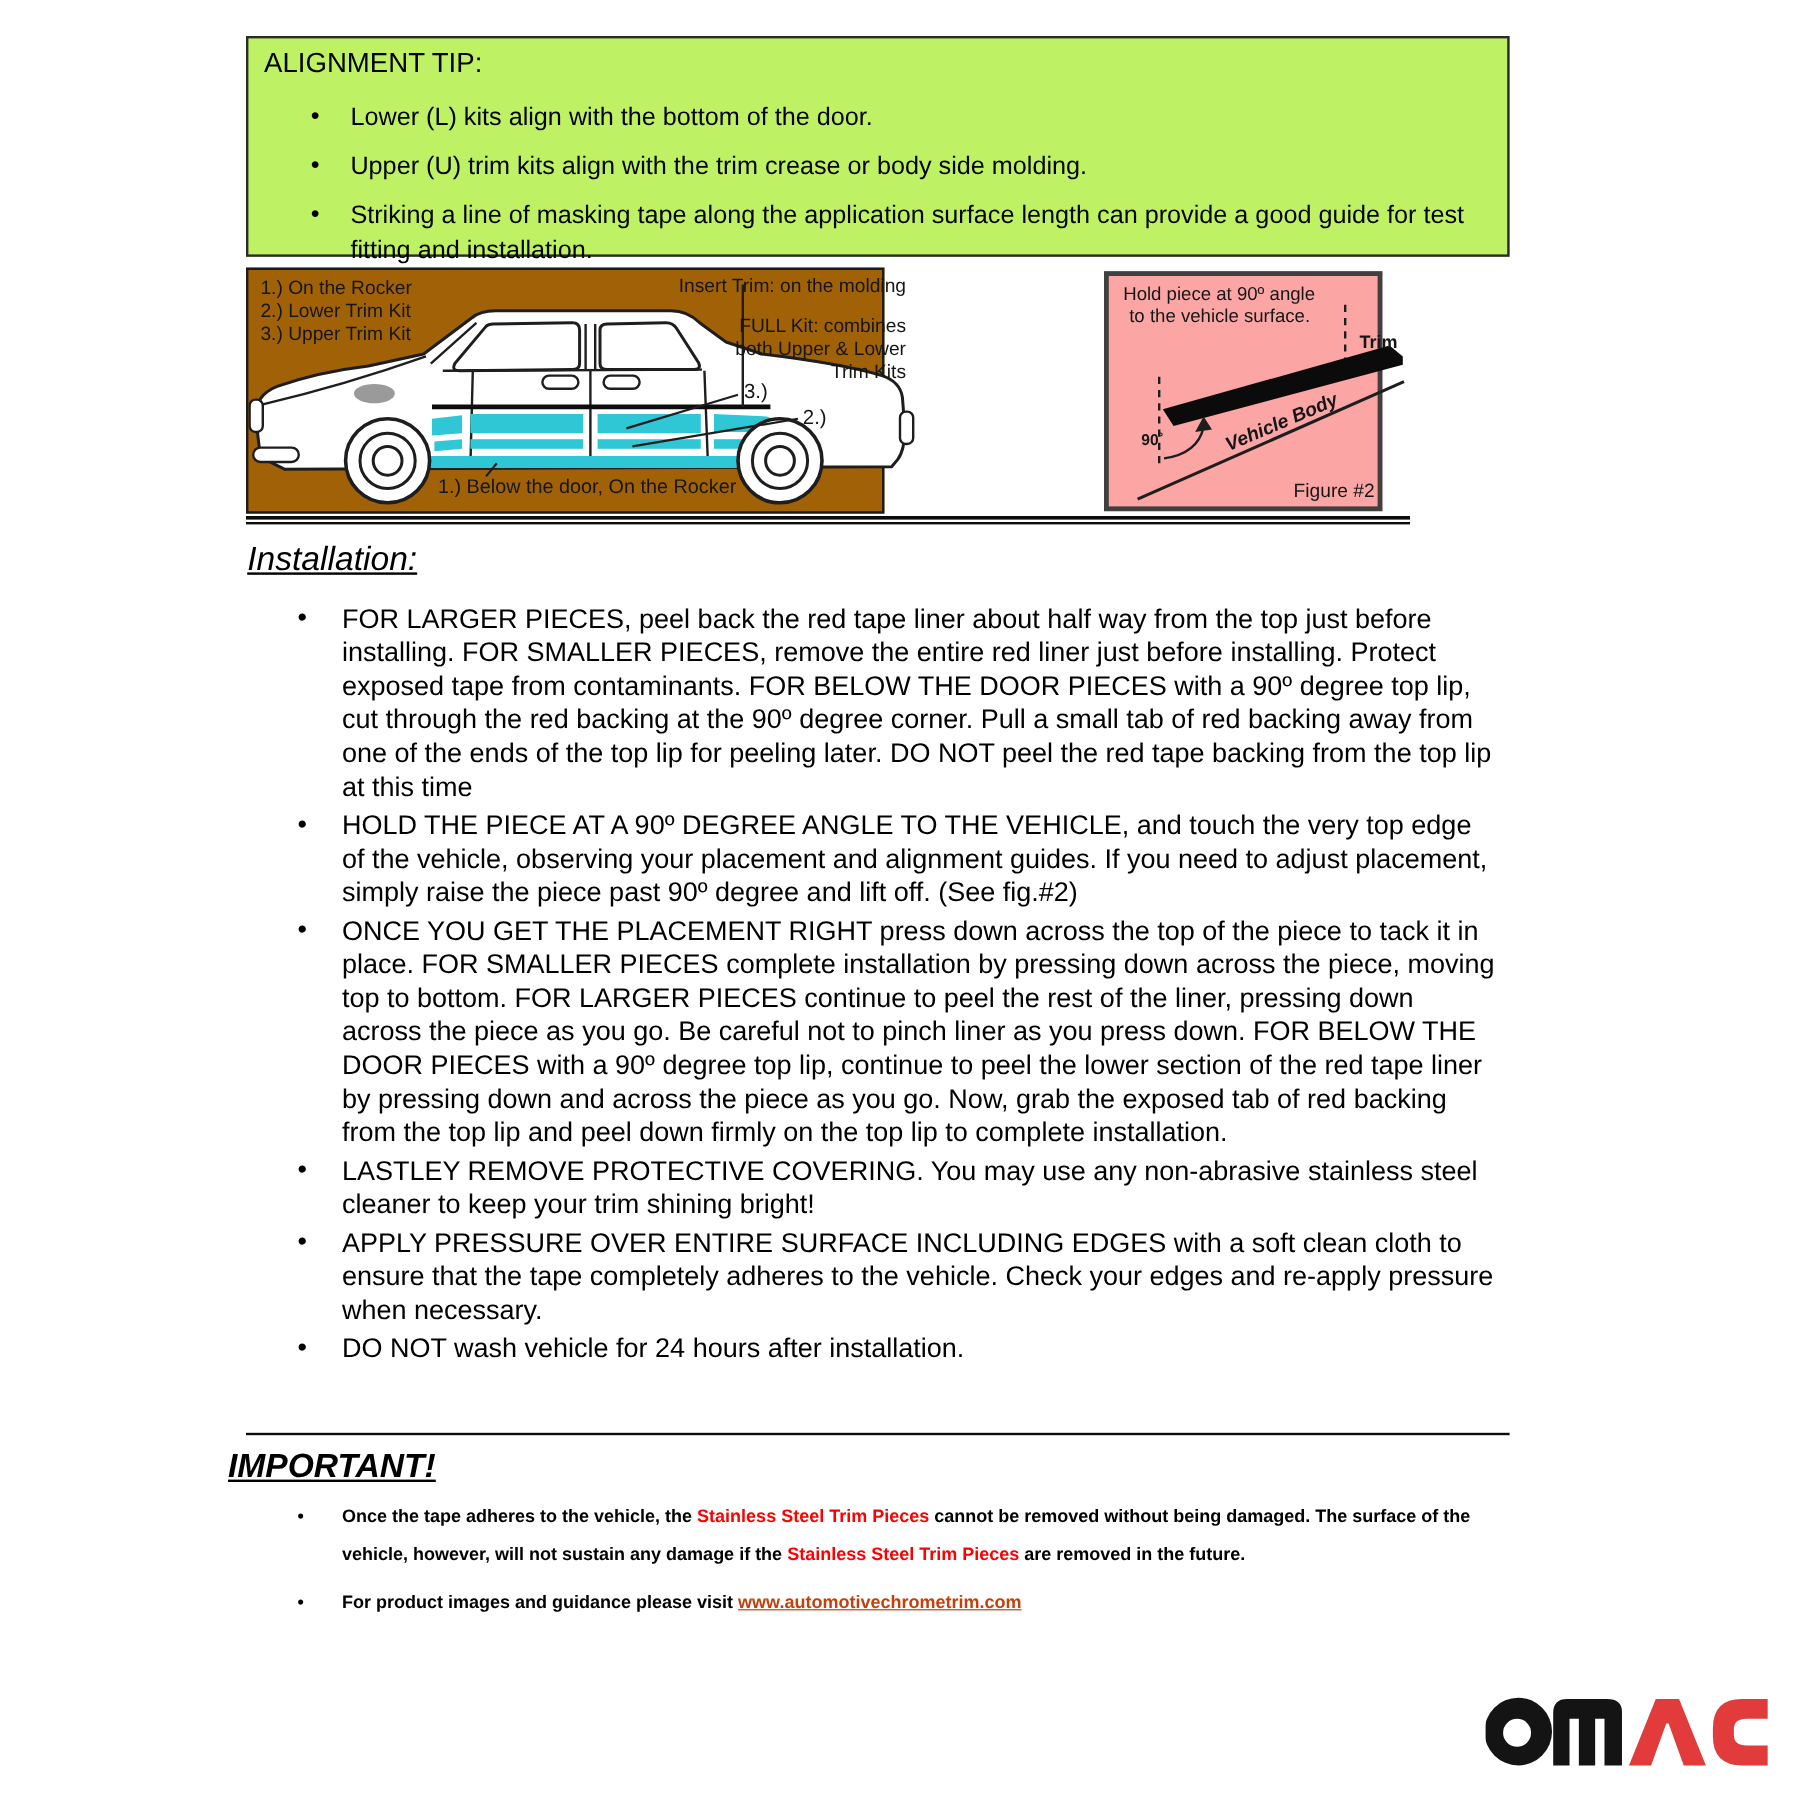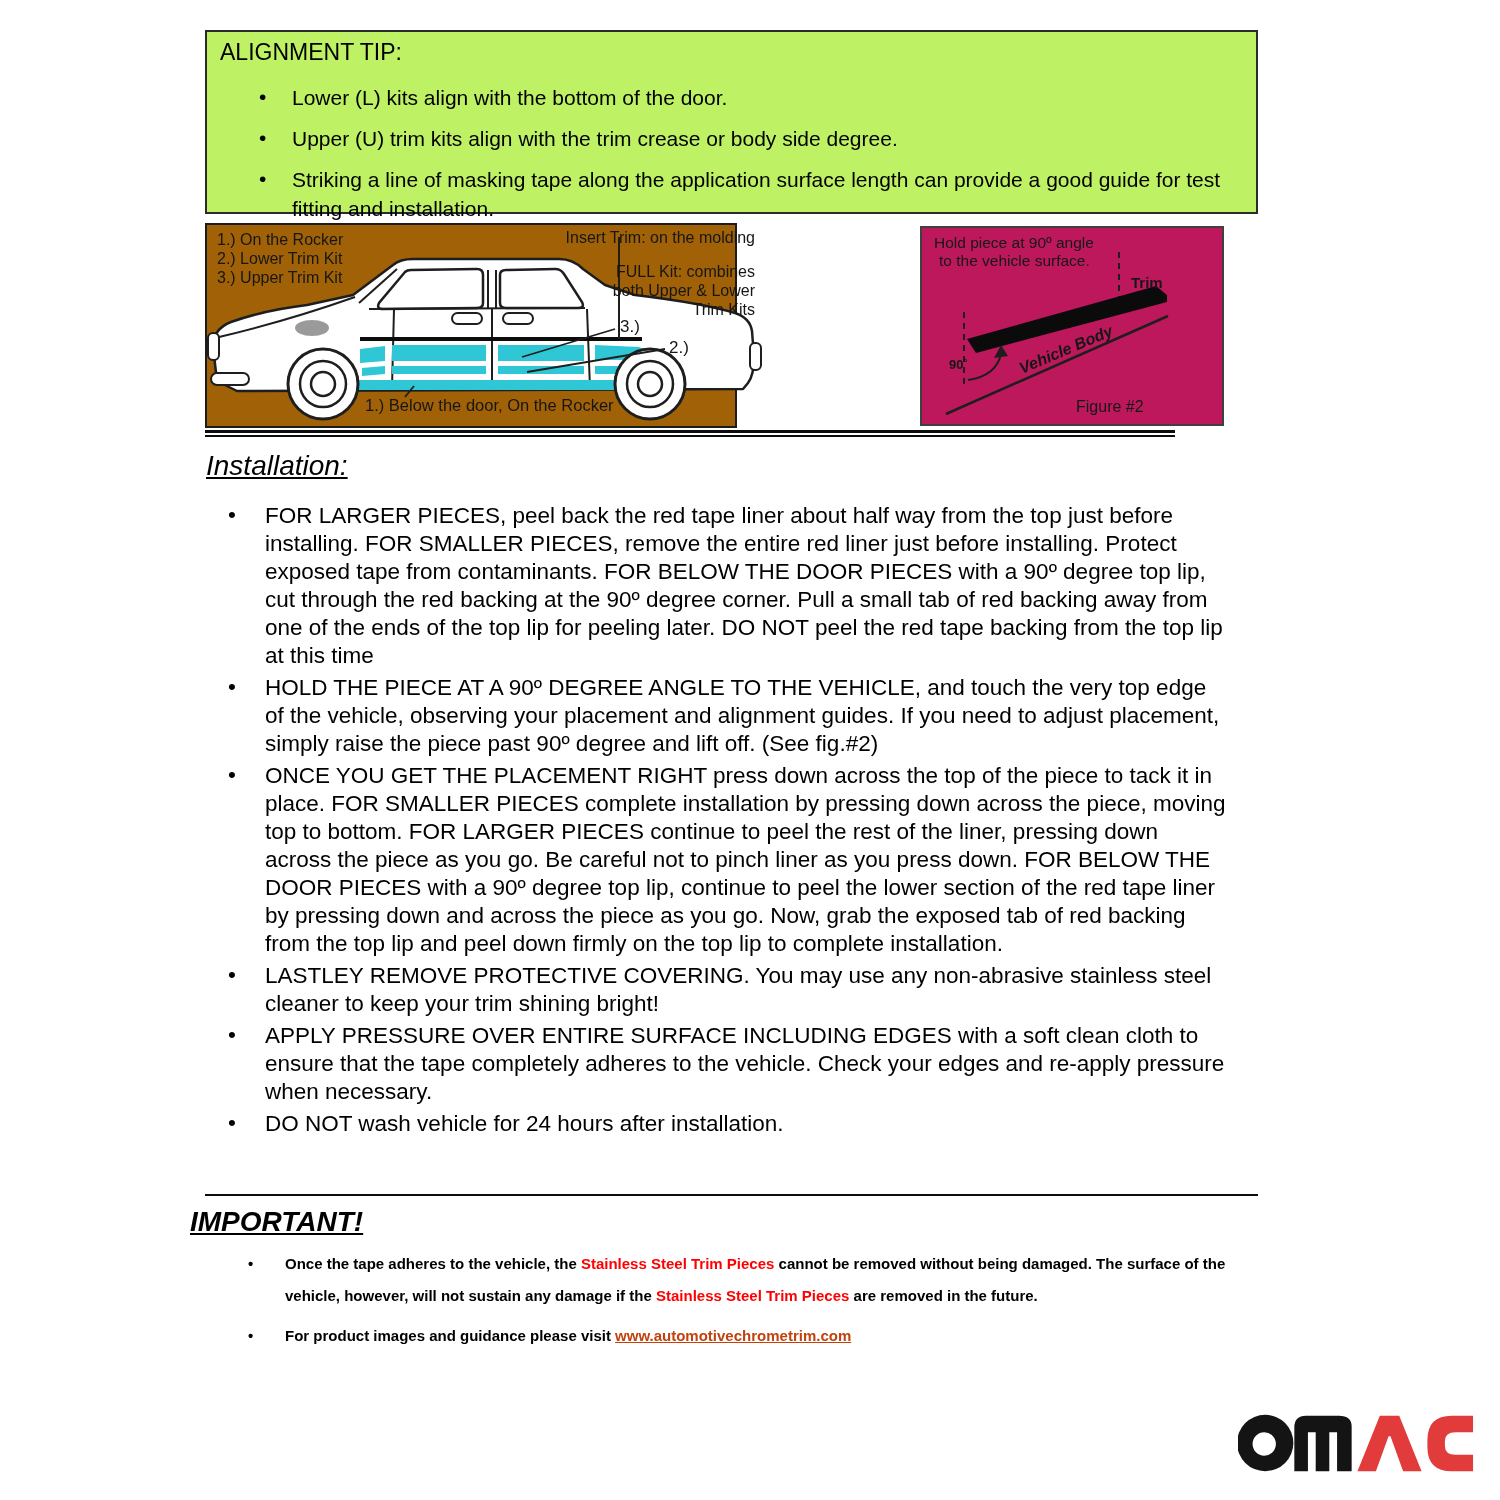--- a/index.html
+++ b/index.html
@@ -21,40 +21,40 @@
     font-size:21px; line-height:29px;
   }
   .tip-list li::before { content:"•"; position:absolute; left:-33px; top:-1px; }
 
   
   .car-box {
     position:absolute; left:205px; top:223px; width:532px; height:205px;
     border:2px solid #1c1c1c; box-sizing:border-box; background:#a16207;
   }
   .fig2-box {
-    position:absolute; left:920px; top:226px; width:304px; height:200px;
-    border:2px solid #404040; box-sizing:border-box; background:#be185d;
+    position:absolute; left:920px; top:226px; width:232px; height:200px;
+    border:4px solid #404040; box-sizing:border-box; background:#fca5a5;
   }
   .diagram-rule {
     position:absolute; left:205px; top:430px; width:970px; height:2px;
     border-top:3px solid #0c0c0c; border-bottom:2px solid #0c0c0c;
   }
   svg text { font-family:"Liberation Sans", sans-serif; fill:#161616; }
 
   
   .install-heading {
     position:absolute; left:206px; top:450px;
     font-size:28px; font-style:italic; text-decoration:underline;
   }
   .install-list {
     position:absolute; left:205px; top:502px; width:1055px;
     margin:0; padding:0; list-style:none;
   }
   .install-list li {
-    position:relative; margin:0 0 4px 60px; width:965px;
+    position:relative; margin:0 0 4px 80px; width:965px;
     font-size:22.5px; line-height:28px;
   }
   .install-list li::before { content:"•"; position:absolute; left:-37px; top:-1px; }
 
   
   .important-rule {
     position:absolute; left:205px; top:1194px; width:1053px; height:0;
     border-top:2px solid #0c0c0c;
   }
   .important-heading {
@@ -80,21 +80,21 @@
     clip:rect(0 0 0 0); white-space:nowrap;
   }
 </style>
 </head>
 <body>
 
 <div class="tip-box">
   <div class="tip-title">ALIGNMENT TIP:</div>
   <ul class="tip-list">
     <li>Lower (L) kits align with the bottom of the door.</li>
-    <li>Upper (U) trim kits align with the trim crease or body side degree.</li>
+    <li>Upper (U) trim kits align with the trim crease or body side molding.</li>
     <li>Striking a line of masking tape along the application surface length can provide a good guide for test fitting and installation.</li>
   </ul>
 </div>
 
 <div class="car-box">
   <svg width="558" height="201" viewBox="0 0 558 201">
 
     <path d="M10,156 L6,122 Q6,104 24,97 Q58,85 100,80 L146,70 L186,40 Q193,34 206,34 L352,34 Q366,34 376,44 L398,60 L428,70 Q495,78 528,88 Q543,93 545,106 L547,132 Q547,150 541,158 L536,164 L30,166 Z" fill="#ffffff" stroke="#1e1e1e" stroke-width="2.5" stroke-linejoin="round"></path>
 
     <path d="M12,112 Q80,96 148,72" fill="none" stroke="#1e1e1e" stroke-width="2"></path>

